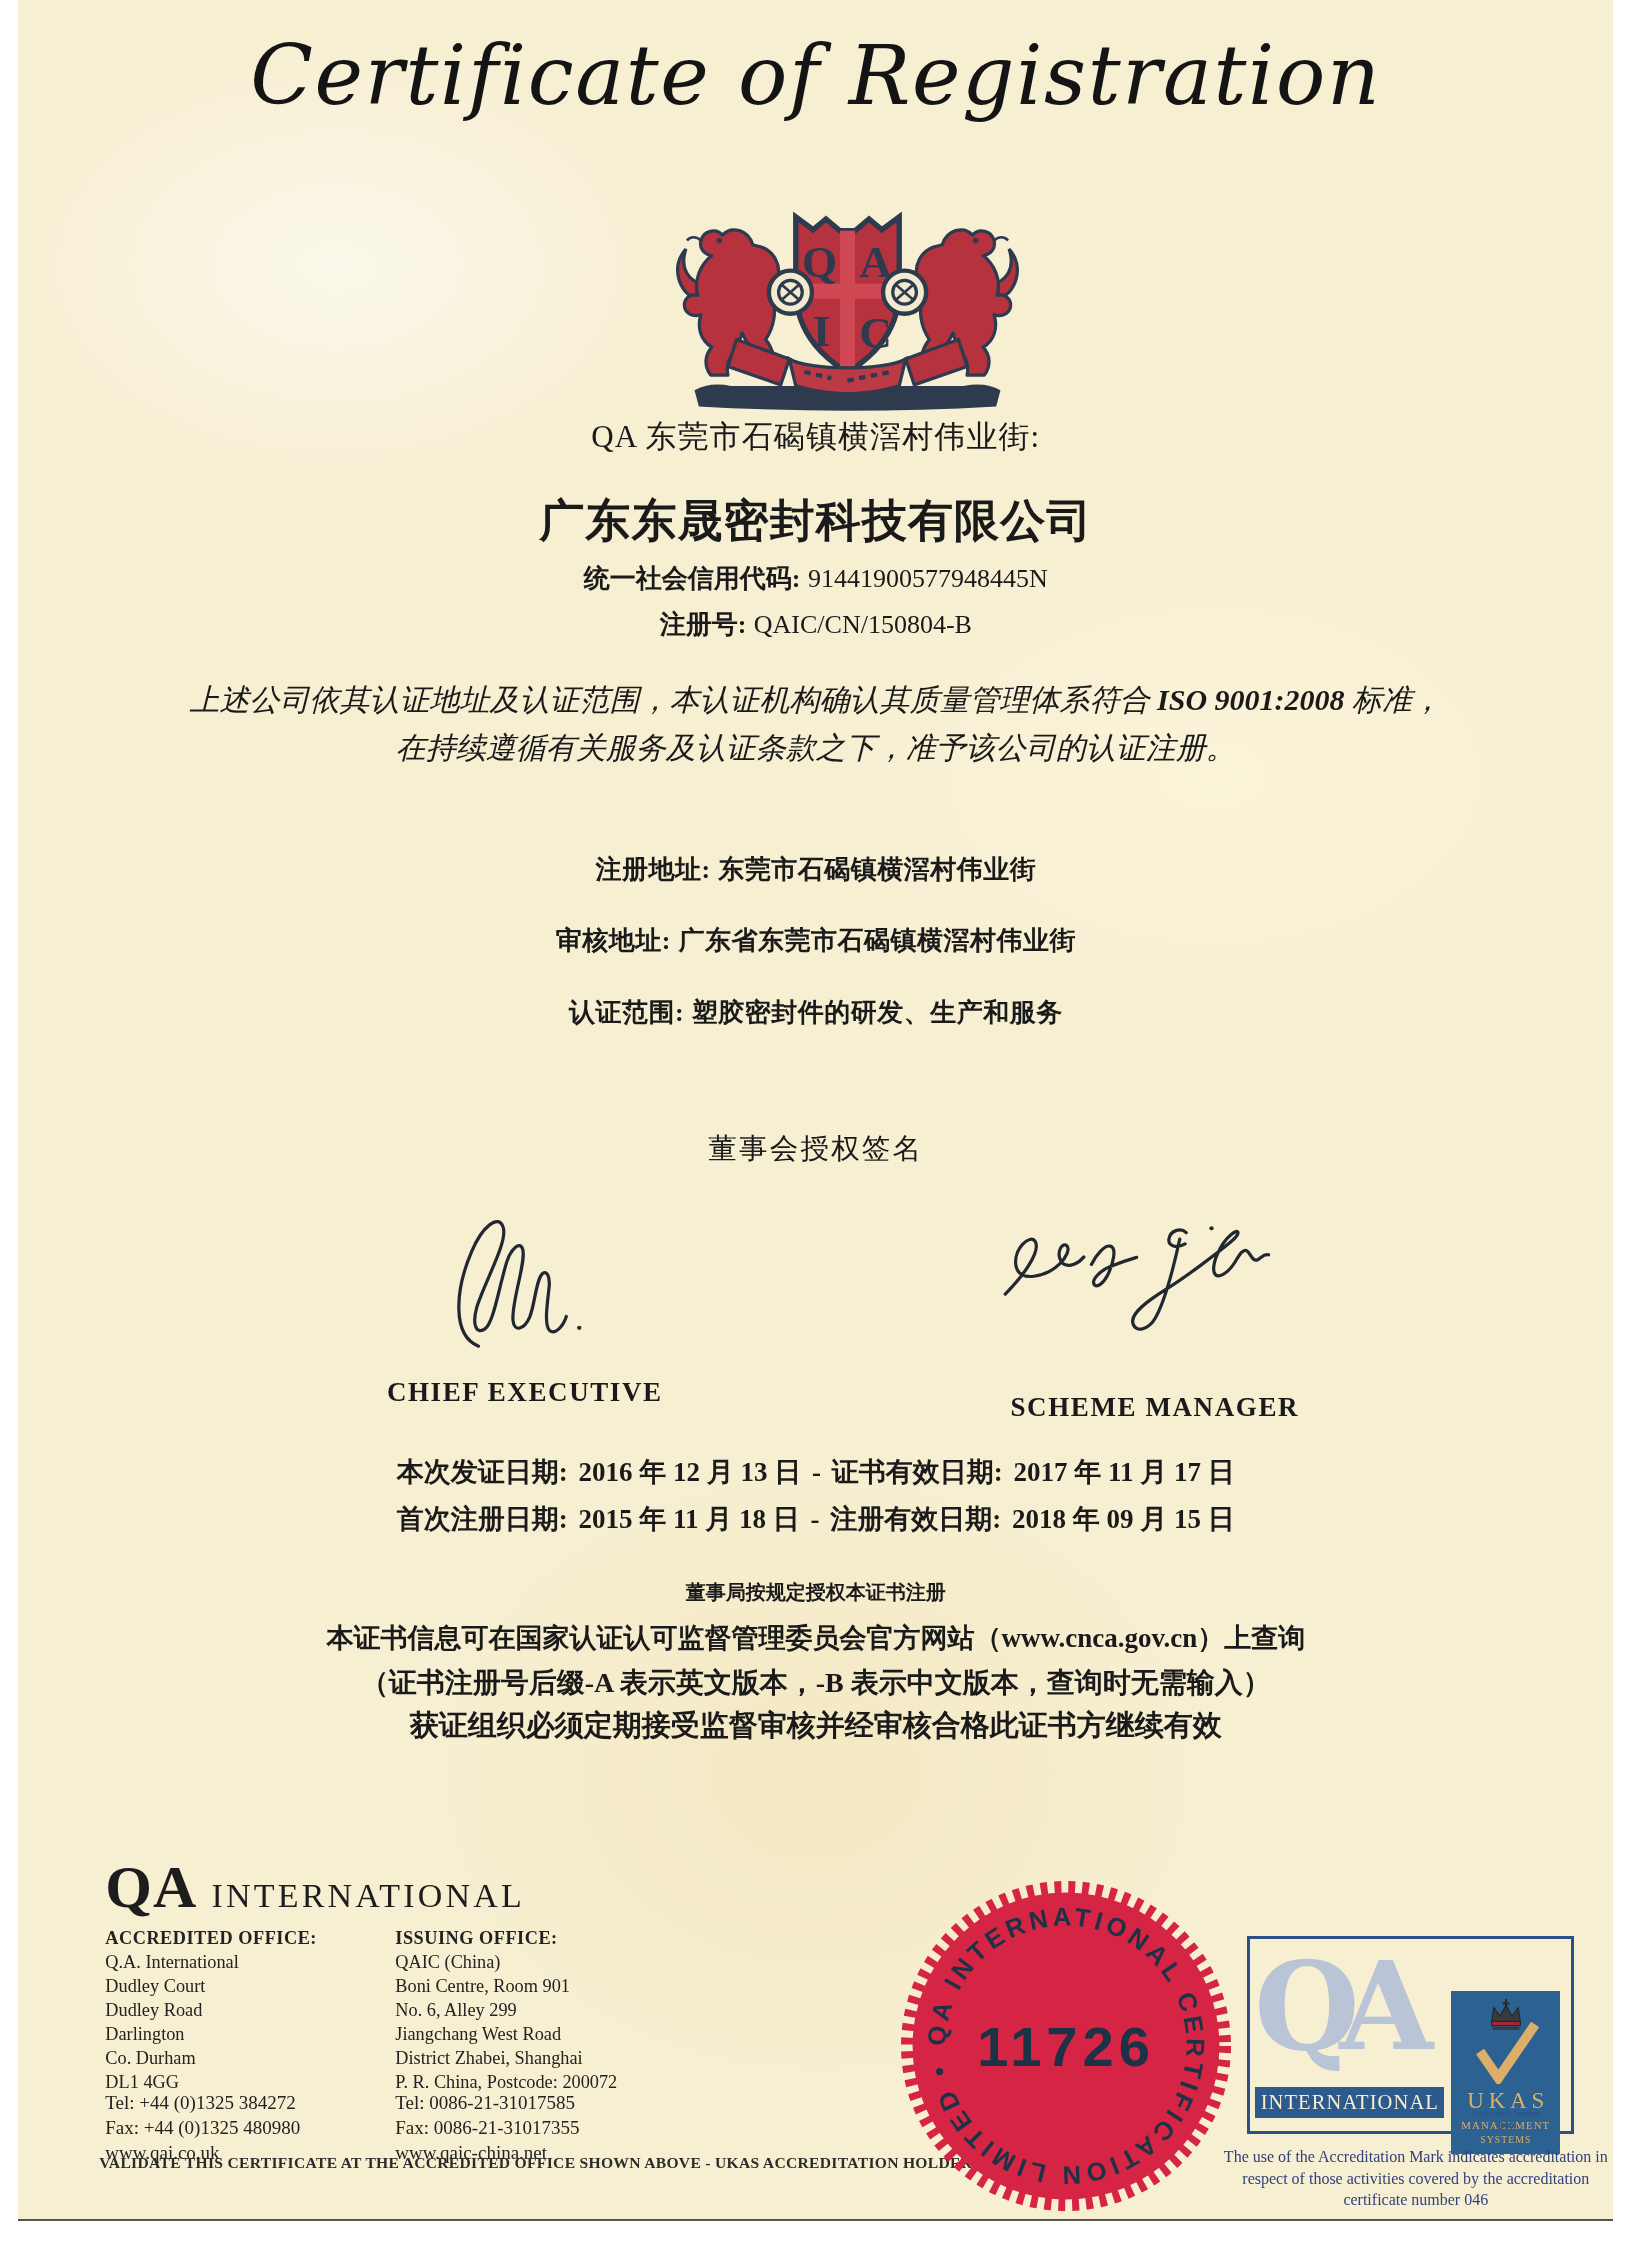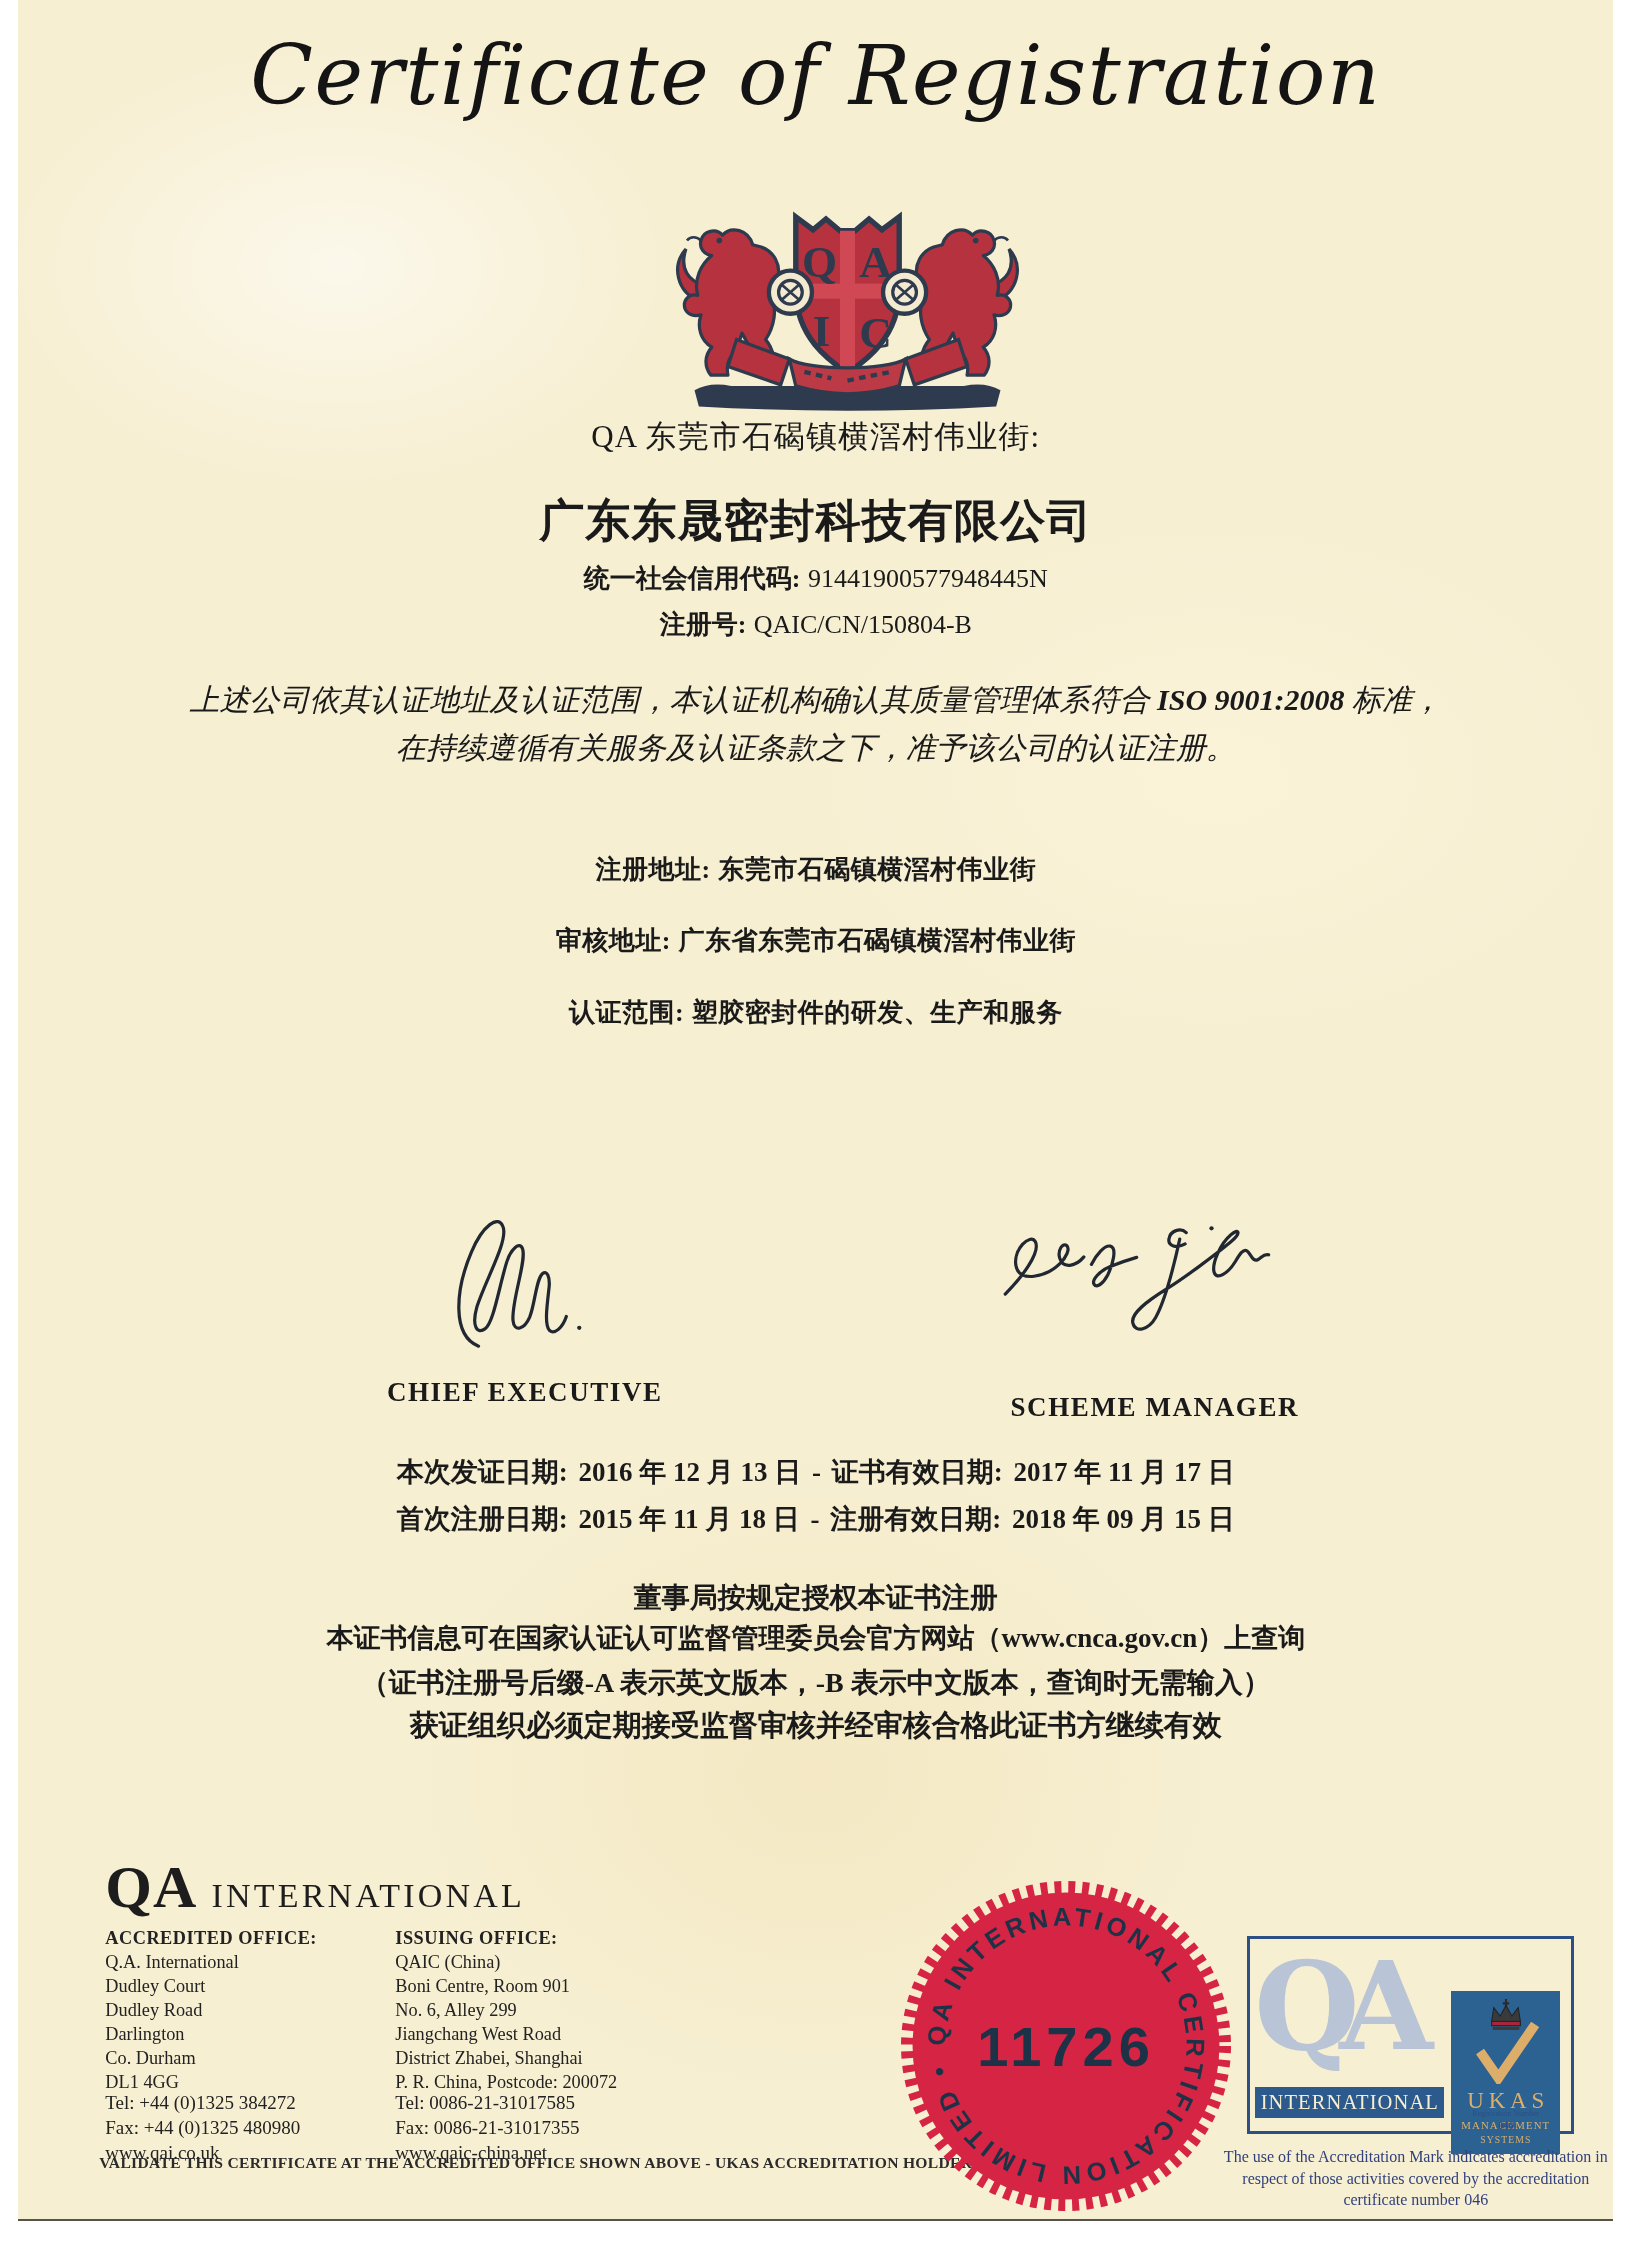--- a/index.html
+++ b/index.html
@@ -33,21 +33,21 @@
   
   .sighead{top:1130px;font-size:28.5px;letter-spacing:2.2px;}
   .sigtitle{font-size:27px;font-weight:bold;letter-spacing:1.6px;text-align:center;}
   .sigL{left:345px;top:1377px;width:323px;}
   .sigR{left:975px;top:1392px;width:323px;}
   
   .dates1{top:1454px;} .dates2{top:1501px;}
   .dline{font-size:27px;font-weight:bold;}
   .dline span{margin:0 5.4px;}
   
-  .n1{top:1579px;font-size:28px;font-weight:bold;}
+  .n1{top:1579px;font-size:20px;font-weight:bold;}
   .n2{top:1620px;font-size:27px;font-weight:bold;}
   .n3{top:1664px;font-size:28px;font-weight:bold;}
   .n4{top:1706px;font-size:29px;font-weight:bold;}
   
   .brand{left:87px;top:1853px;white-space:nowrap;}
   .brand .qa{font-size:60px;font-weight:bold;letter-spacing:1.1px;color:#1d1d1d;}
   .brand .intl{font-size:34px;letter-spacing:3.2px;color:#1d1d1d;margin-left:14px;}
   .office{font-size:18.3px;line-height:24px;color:#222;}
   .office .oh{font-weight:bold;letter-spacing:0.5px;}
   .offL{left:87px;top:1926px;width:280px;}
@@ -151,20 +151,21 @@
     <div class="abs ctr drow d1 lv">
       <b>注册地址:</b><span>东莞市石碣镇横滘村伟业街</span>
     </div>
     <div class="abs ctr drow d2 lv">
       <b>审核地址:</b><span>广东省东莞市石碣镇横滘村伟业街</span>
     </div>
     <div class="abs ctr drow d3 lv">
       <b>认证范围:</b><span>塑胶密封件的研发、生产和服务</span>
     </div>
 
+    <div class="abs ctr sighead">董事会授权签名</div>
 
     <svg class="abs" style="left:420px;top:1198px" width="178" height="167" viewBox="0 0 330 310">
       <path d="M75,275 C25,255 32,170 62,100 C82,52 113,28 121,55 C129,82 88,152 72,202 C62,237 72,254 87,243 C103,231 112,170 127,120 C135,94 152,79 157,95 C164,118 136,192 139,227 C141,250 160,244 170,221 C180,196 182,150 194,140 C202,134 208,146 206,166 C202,201 197,236 207,246 C216,254 231,241 238,220" fill="none" stroke="#222831" stroke-width="6" stroke-linecap="round"></path>
       <circle cx="262" cy="241" r="4" fill="#222831"></circle>
     </svg>
 
     <svg class="abs" style="left:970px;top:1212px" width="307" height="135" viewBox="0 0 570 250">
       <path d="M32,152 C62,122 98,75 88,55 C78,38 46,70 52,100 C58,132 108,120 133,96 C145,85 153,68 146,62 C139,56 129,70 133,85 C139,106 163,101 178,83 M192,97 C202,77 217,61 227,63 C240,66 232,97 222,117 C214,132 202,142 197,134 C192,126 207,109 227,101 C247,93 262,88 276,84" fill="none" stroke="#222831" stroke-width="6" stroke-linecap="round"></path>
       <path d="M368,38 C358,28 338,34 336,50 C334,63 350,68 366,59 M356,50 C346,96 331,160 311,196 C299,217 274,226 269,206 C264,188 296,165 331,143 C366,121 421,80 451,55 C471,38 466,29 451,42 C431,59 415,96 420,112 C425,127 446,113 459,92 C467,79 474,67 481,72 C488,77 490,91 499,89 C507,87 511,76 521,79" fill="none" stroke="#222831" stroke-width="6" stroke-linecap="round"></path>
       <circle cx="415" cy="30" r="4" fill="#222831"></circle>

